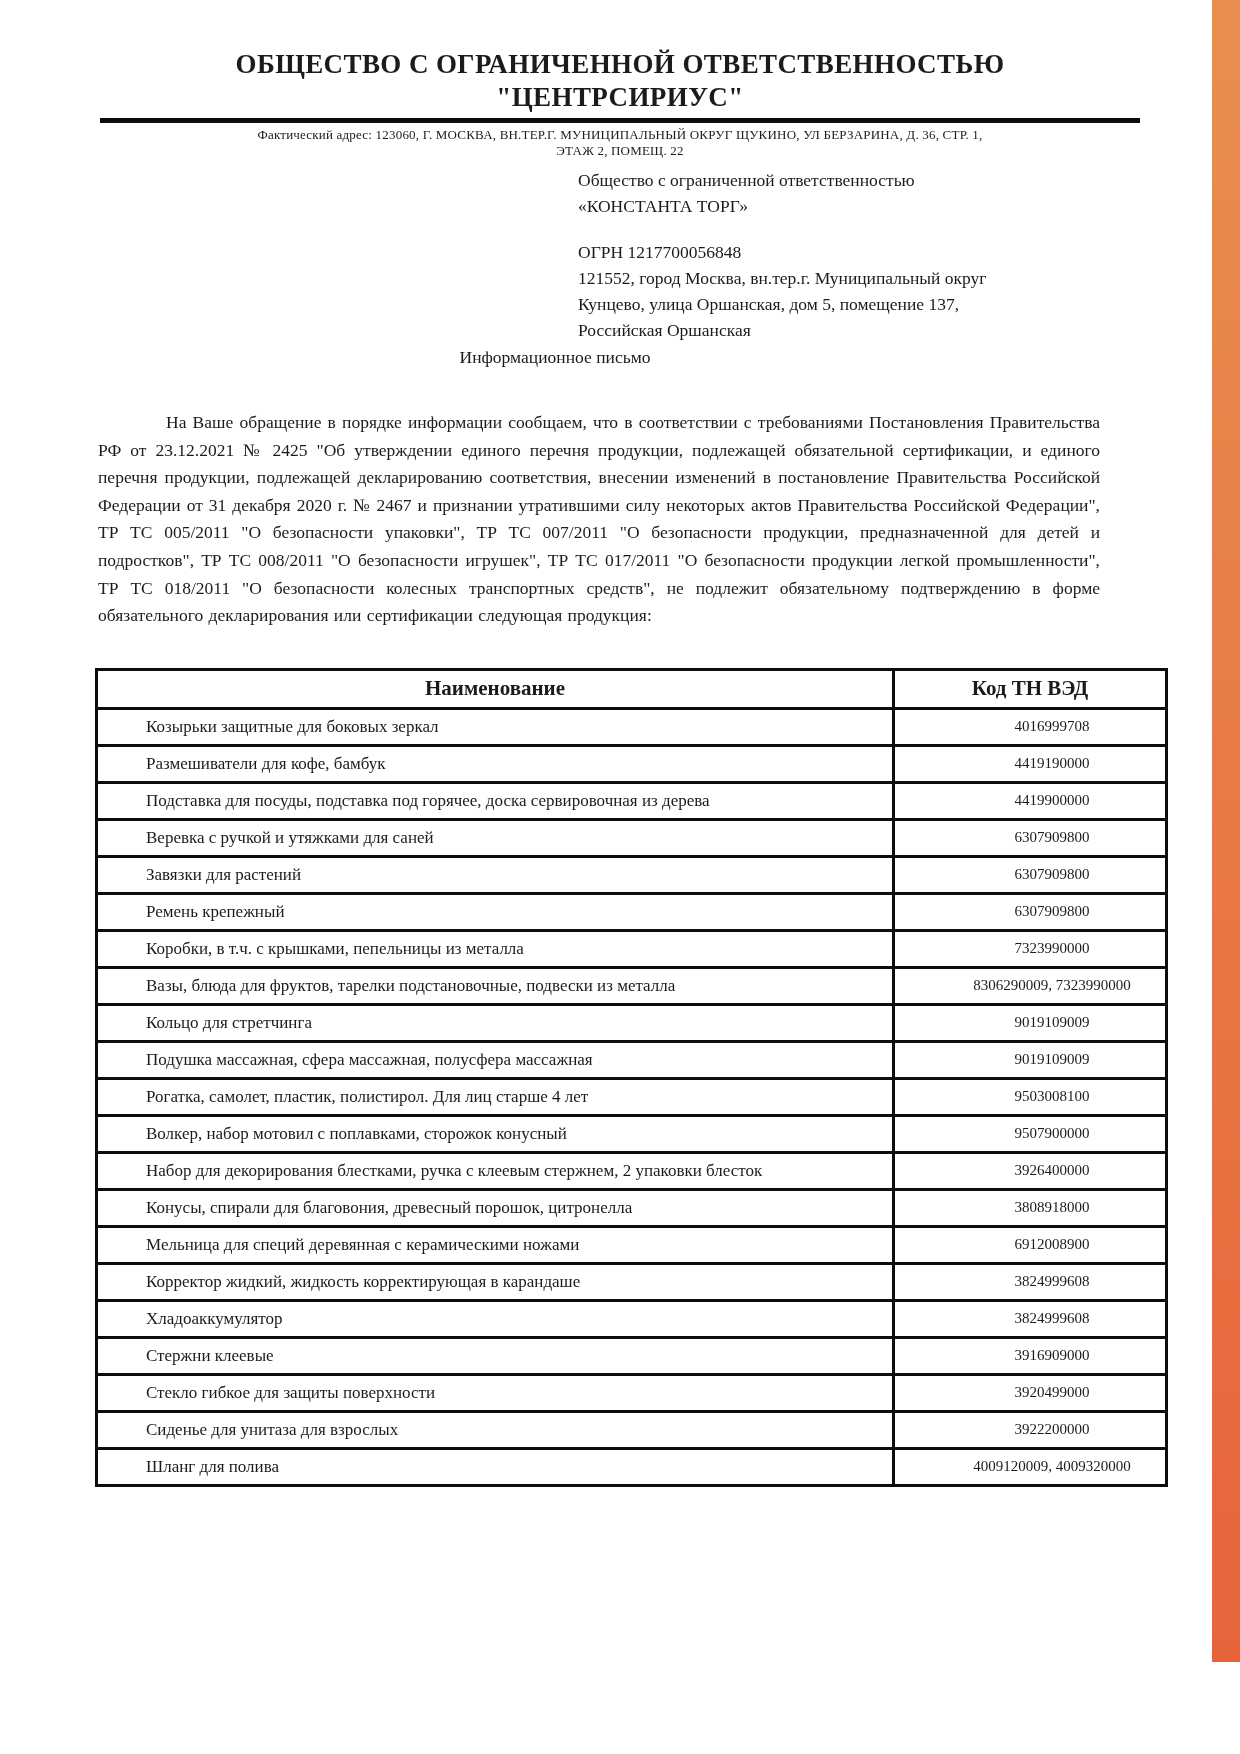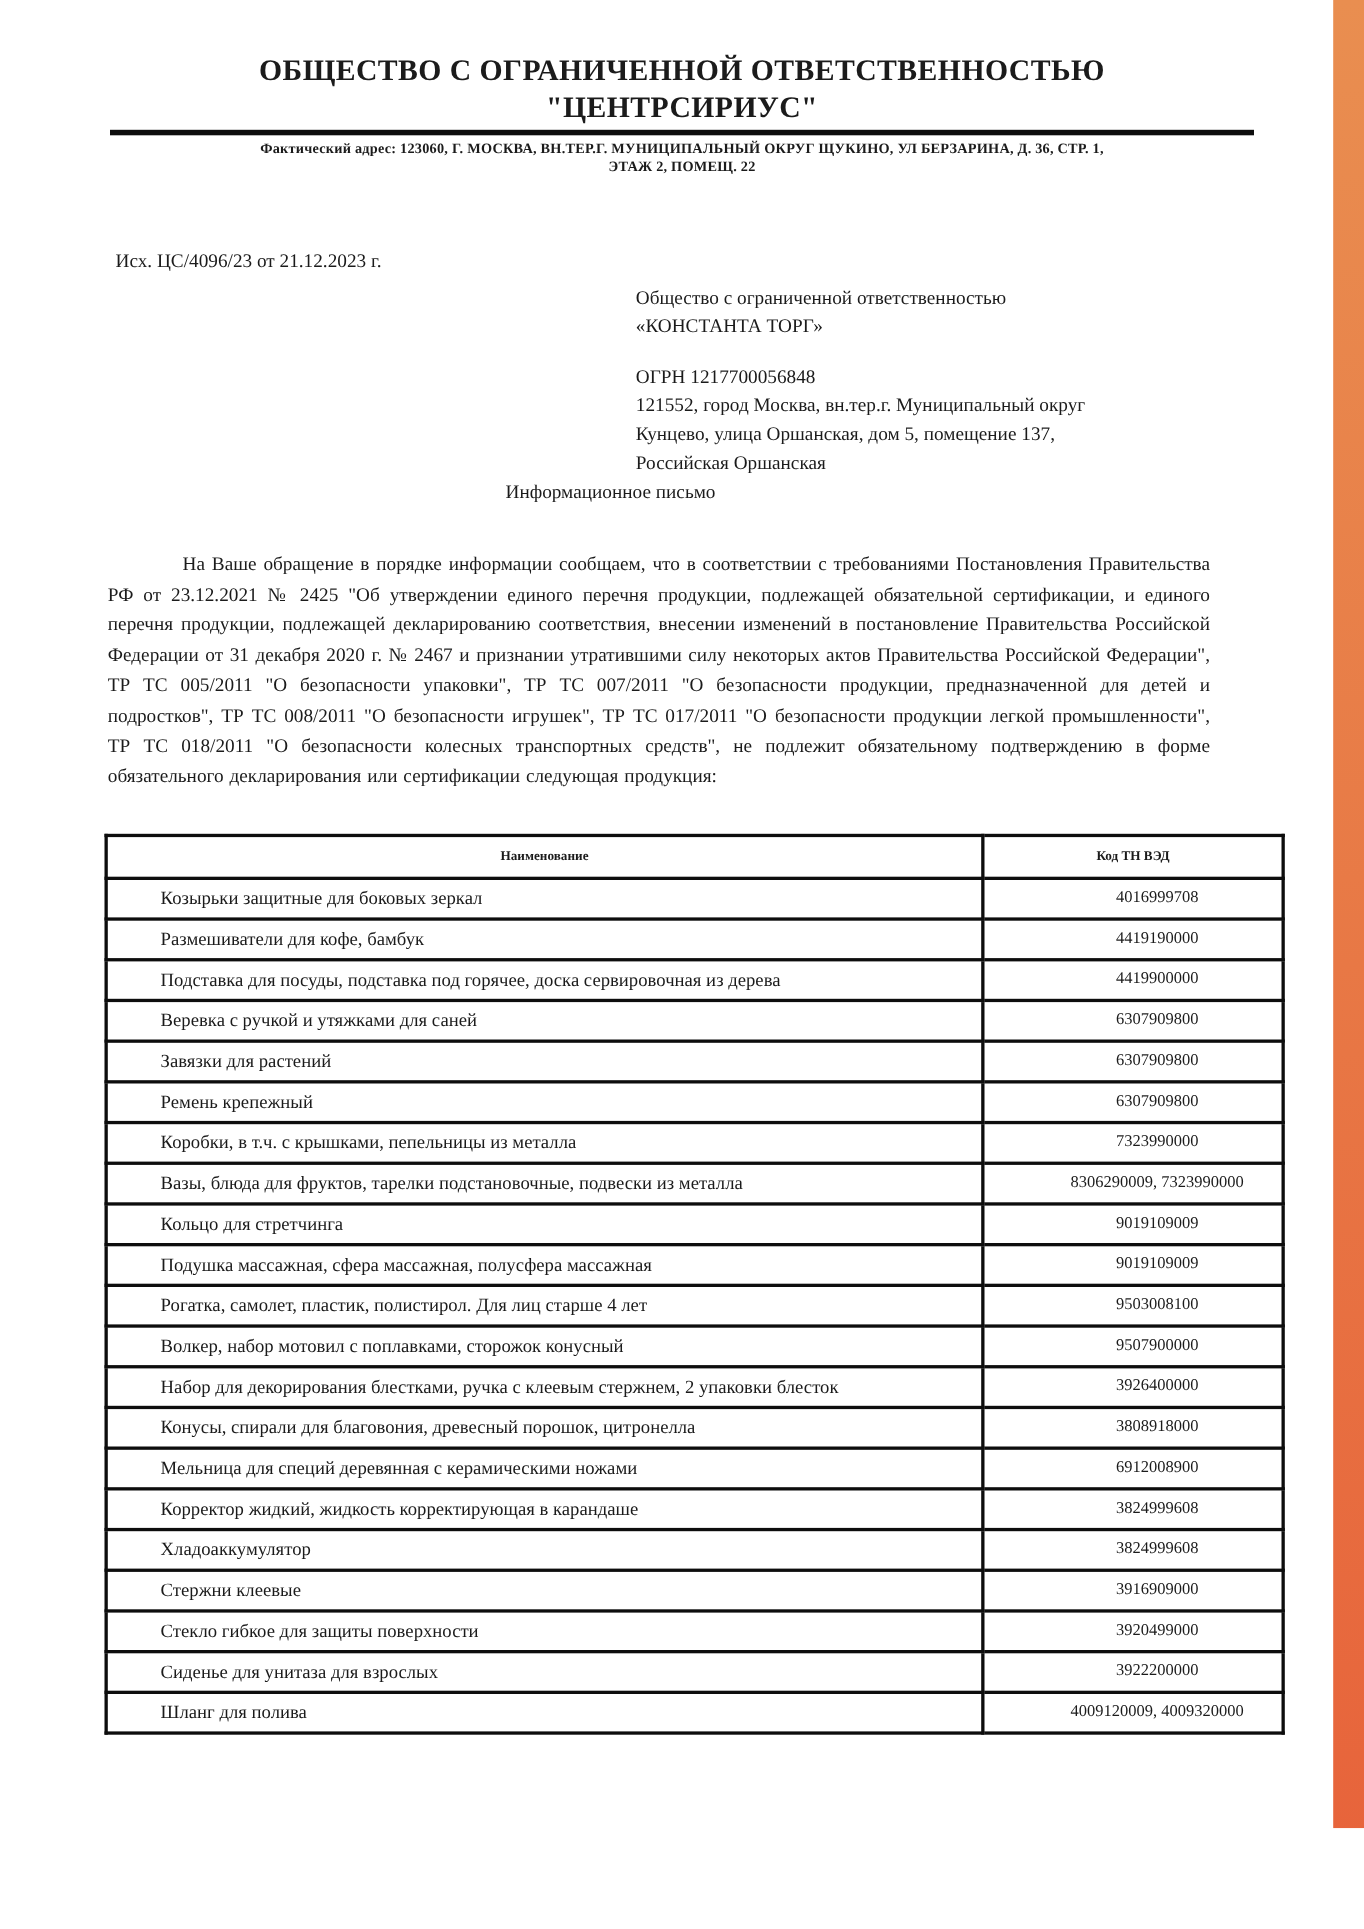--- a/index.html
+++ b/index.html
@@ -26,21 +26,21 @@
     letter-spacing: 0.4px;
   }
   .head-rule {
     width: 1040px; height: 5px;
     background: #0d0d0d;
     margin: 4px auto 4px auto;
   }
   .head-address {
     text-align: center;
     font-size: 13px;
-    font-weight: bold;
+    font-weight: normal;
     line-height: 16px;
     letter-spacing: 0.2px;
   }
   .ref-line {
     margin: 66px 0 0 105px;
     font-size: 17.5px;
     line-height: 24px;
   }
   .recipient {
     margin: 8px 0 0 578px;
@@ -74,21 +74,21 @@
   }
   table.products col.col-name { width: 797px; }
   table.products col.col-code { width: 273px; }
   table.products th, table.products td {
     border: 3px solid #0d0d0d;
     background: #ffffff;
   }
   table.products th {
     height: 36px;
     font-weight: bold;
-    font-size: 12px;
+    font-size: 21px;
     padding: 0;
   }
   table.products td { height: 34px; padding-left: 48px; }
   td.cell-name { text-align: left; padding: 0 10px 0 13px; }
   td.cell-code { text-align: center; font-size: 15px; padding: 0 4px; }
 </style>
 </head>
 <body>
 
 <div class="page">
@@ -96,21 +96,20 @@
   <div class="accent-stripe"></div>
 
   <div class="letterhead">
     <div class="title-line">ОБЩЕСТВО С ОГРАНИЧЕННОЙ ОТВЕТСТВЕННОСТЬЮ</div>
     <div class="title-line">"ЦЕНТРСИРИУС"</div>
     <div class="head-rule"></div>
     <div class="head-address">Фактический адрес: 123060, Г. МОСКВА, ВН.ТЕР.Г. МУНИЦИПАЛЬНЫЙ ОКРУГ ЩУКИНО, УЛ БЕРЗАРИНА, Д. 36, СТР. 1,</div>
     <div class="head-address">ЭТАЖ 2, ПОМЕЩ. 22</div>
   </div>
 
-  <div class="ref-line">Исх. ЦС/4096/23 от 21.12.2023 г.</div>
 
   <div class="recipient">
     <div>Общество с ограниченной ответственностью</div>
     <div>«КОНСТАНТА ТОРГ»</div>
     <div class="recipient-spacer"></div>
     <div>ОГРН 1217700056848</div>
     <div>121552, город Москва, вн.тер.г. Муниципальный округ</div>
     <div>Кунцево, улица Оршанская, дом 5, помещение 137,</div>
     <div>Российская Оршанская</div>
   </div>

